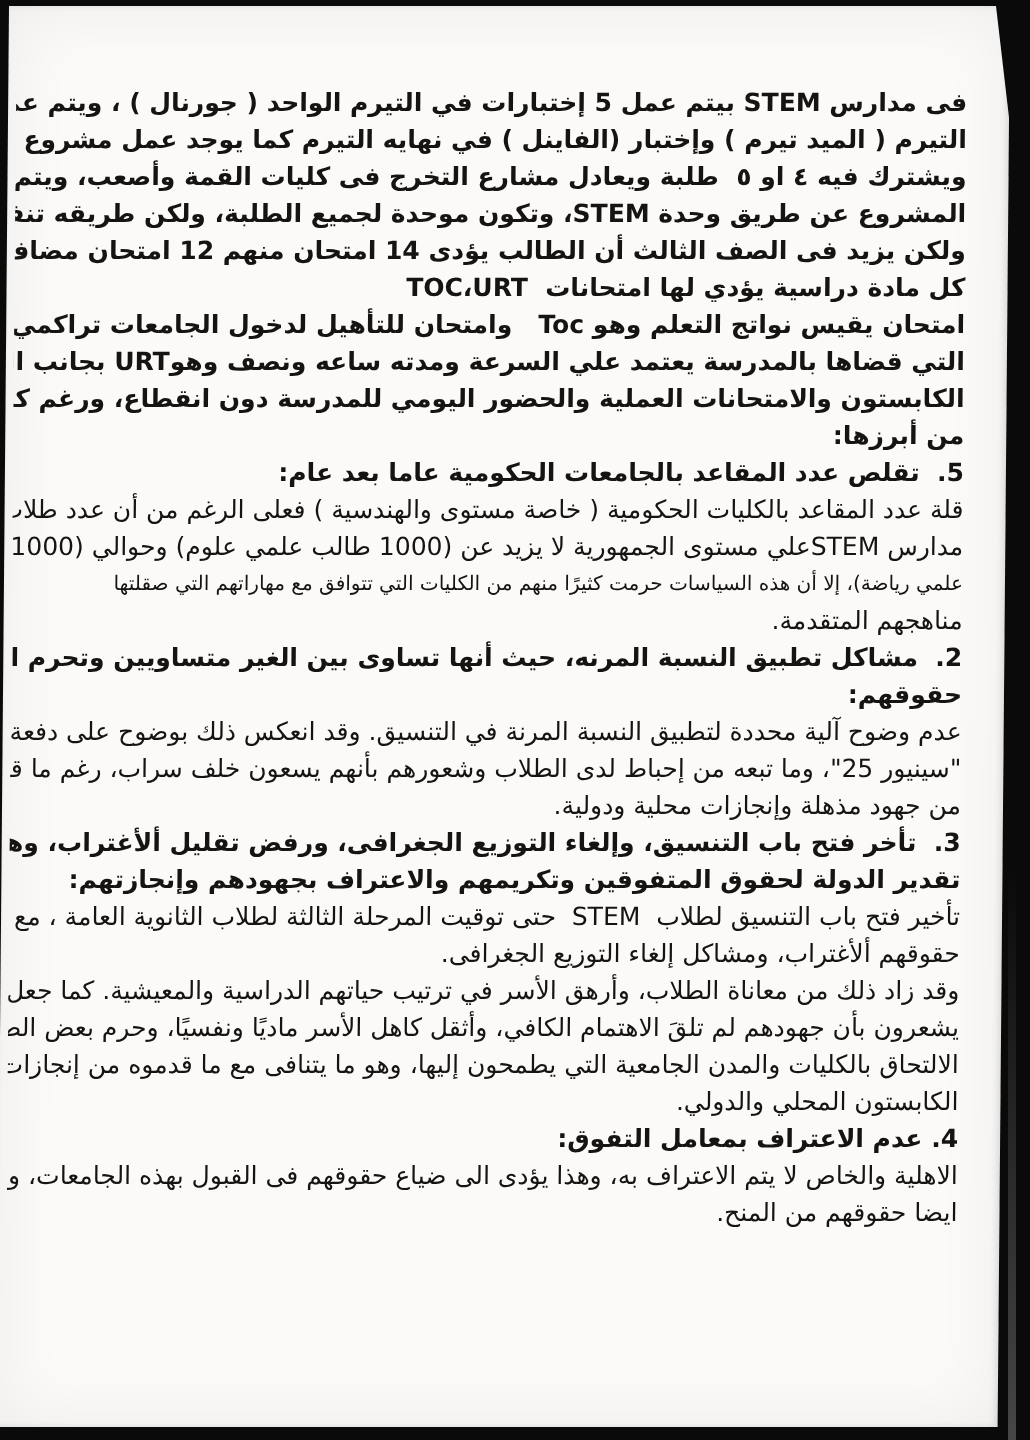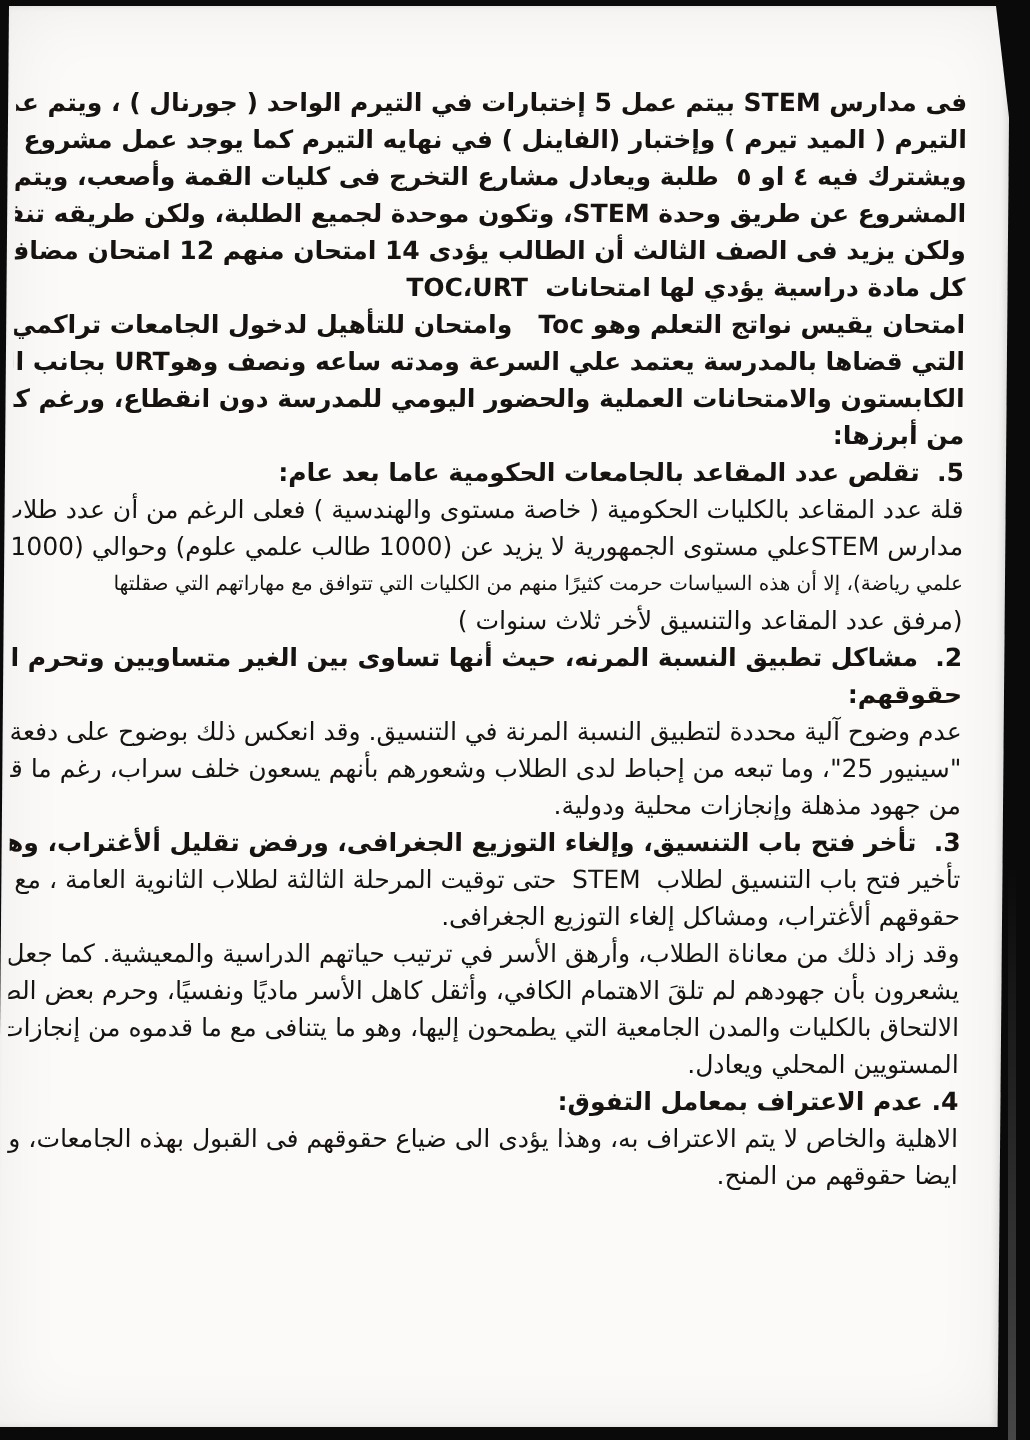--- a/index.html
+++ b/index.html
@@ -66,32 +66,33 @@
       <div class="line bold">ولكن يزيد فى الصف الثالث أن الطالب يؤدى 14 امتحان منهم 12 امتحان مضاف للمجموع</div>
       <div class="line bold">كل مادة دراسية يؤدي لها امتحانات  TOC،URT</div>
       <div class="line bold">امتحان يقيس نواتج التعلم وهو Toc   وامتحان للتأهيل لدخول الجامعات تراكمي للثلاث سنوات</div>
       <div class="line bold">التي قضاها بالمدرسة يعتمد علي السرعة ومدته ساعه ونصف وهوURT بجانب المشروع العملي</div>
       <div class="line bold">الكابستون والامتحانات العملية والحضور اليومي للمدرسة دون انقطاع، ورغم كل ذلك، فقد برزت</div>
       <div class="line bold">من أبرزها:</div>
       <div class="line bold">5.  تقلص عدد المقاعد بالجامعات الحكومية عاما بعد عام:</div>
       <div class="line">قلة عدد المقاعد بالكليات الحكومية ( خاصة مستوى والهندسية ) فعلى الرغم من أن عدد طلاب</div>
       <div class="line">مدارس STEMعلي مستوى الجمهورية لا يزيد عن (1000 طالب علمي علوم) وحوالي (1000 طالب</div>
       <div class="line small">علمي رياضة)، إلا أن هذه السياسات حرمت كثيرًا منهم من الكليات التي تتوافق مع مهاراتهم التي صقلتها</div>
-      <div class="line">(مرفق عدد المقاعد والتنسيق لأخر ثلاث سنوات )</div>
+      <div class="line">مناهجهم المتقدمة.</div>
       <div class="line bold">2.  مشاكل تطبيق النسبة المرنه، حيث أنها تساوى بين الغير متساويين وتحرم المتفوقين من</div>
       <div class="line bold">حقوقهم:</div>
       <div class="line">عدم وضوح آلية محددة لتطبيق النسبة المرنة في التنسيق. وقد انعكس ذلك بوضوح على دفعة</div>
       <div class="line">"سينيور 25"، وما تبعه من إحباط لدى الطلاب وشعورهم بأنهم يسعون خلف سراب، رغم ما قدموه</div>
       <div class="line">من جهود مذهلة وإنجازات محلية ودولية.</div>
       <div class="line bold">3.  تأخر فتح باب التنسيق، وإلغاء التوزيع الجغرافى، ورفض تقليل ألأغتراب، وهذا يتعارض مع</div>
+      <div class="line bold">تقدير الدولة لحقوق المتفوقين وتكريمهم والاعتراف بجهودهم وإنجازتهم:</div>
       <div class="line">تأخير فتح باب التنسيق لطلاب  STEM  حتى توقيت المرحلة الثالثة لطلاب الثانوية العامة ، مع رفض</div>
       <div class="line">حقوقهم ألأغتراب، ومشاكل إلغاء التوزيع الجغرافى.</div>
       <div class="line">وقد زاد ذلك من معاناة الطلاب، وأرهق الأسر في ترتيب حياتهم الدراسية والمعيشية. كما جعل أبناءنا</div>
       <div class="line">يشعرون بأن جهودهم لم تلقَ الاهتمام الكافي، وأثقل كاهل الأسر ماديًا ونفسيًا، وحرم بعض الطلاب من</div>
       <div class="line">الالتحاق بالكليات والمدن الجامعية التي يطمحون إليها، وهو ما يتنافى مع ما قدموه من إنجازات على</div>
-      <div class="line">المستويين المحلي ويعادل.</div>
+      <div class="line">الكابستون المحلي والدولي.</div>
       <div class="line bold">4. عدم الاعتراف بمعامل التفوق:</div>
       <div class="line">الاهلية والخاص لا يتم الاعتراف به، وهذا يؤدى الى ضياع حقوقهم فى القبول بهذه الجامعات، وضياع</div>
       <div class="line">ايضا حقوقهم من المنح.</div>
     </div>
 </div>
 <div class="corner-notch"></div>
 <div class="edge-shade"></div>
 
 </body></html>

